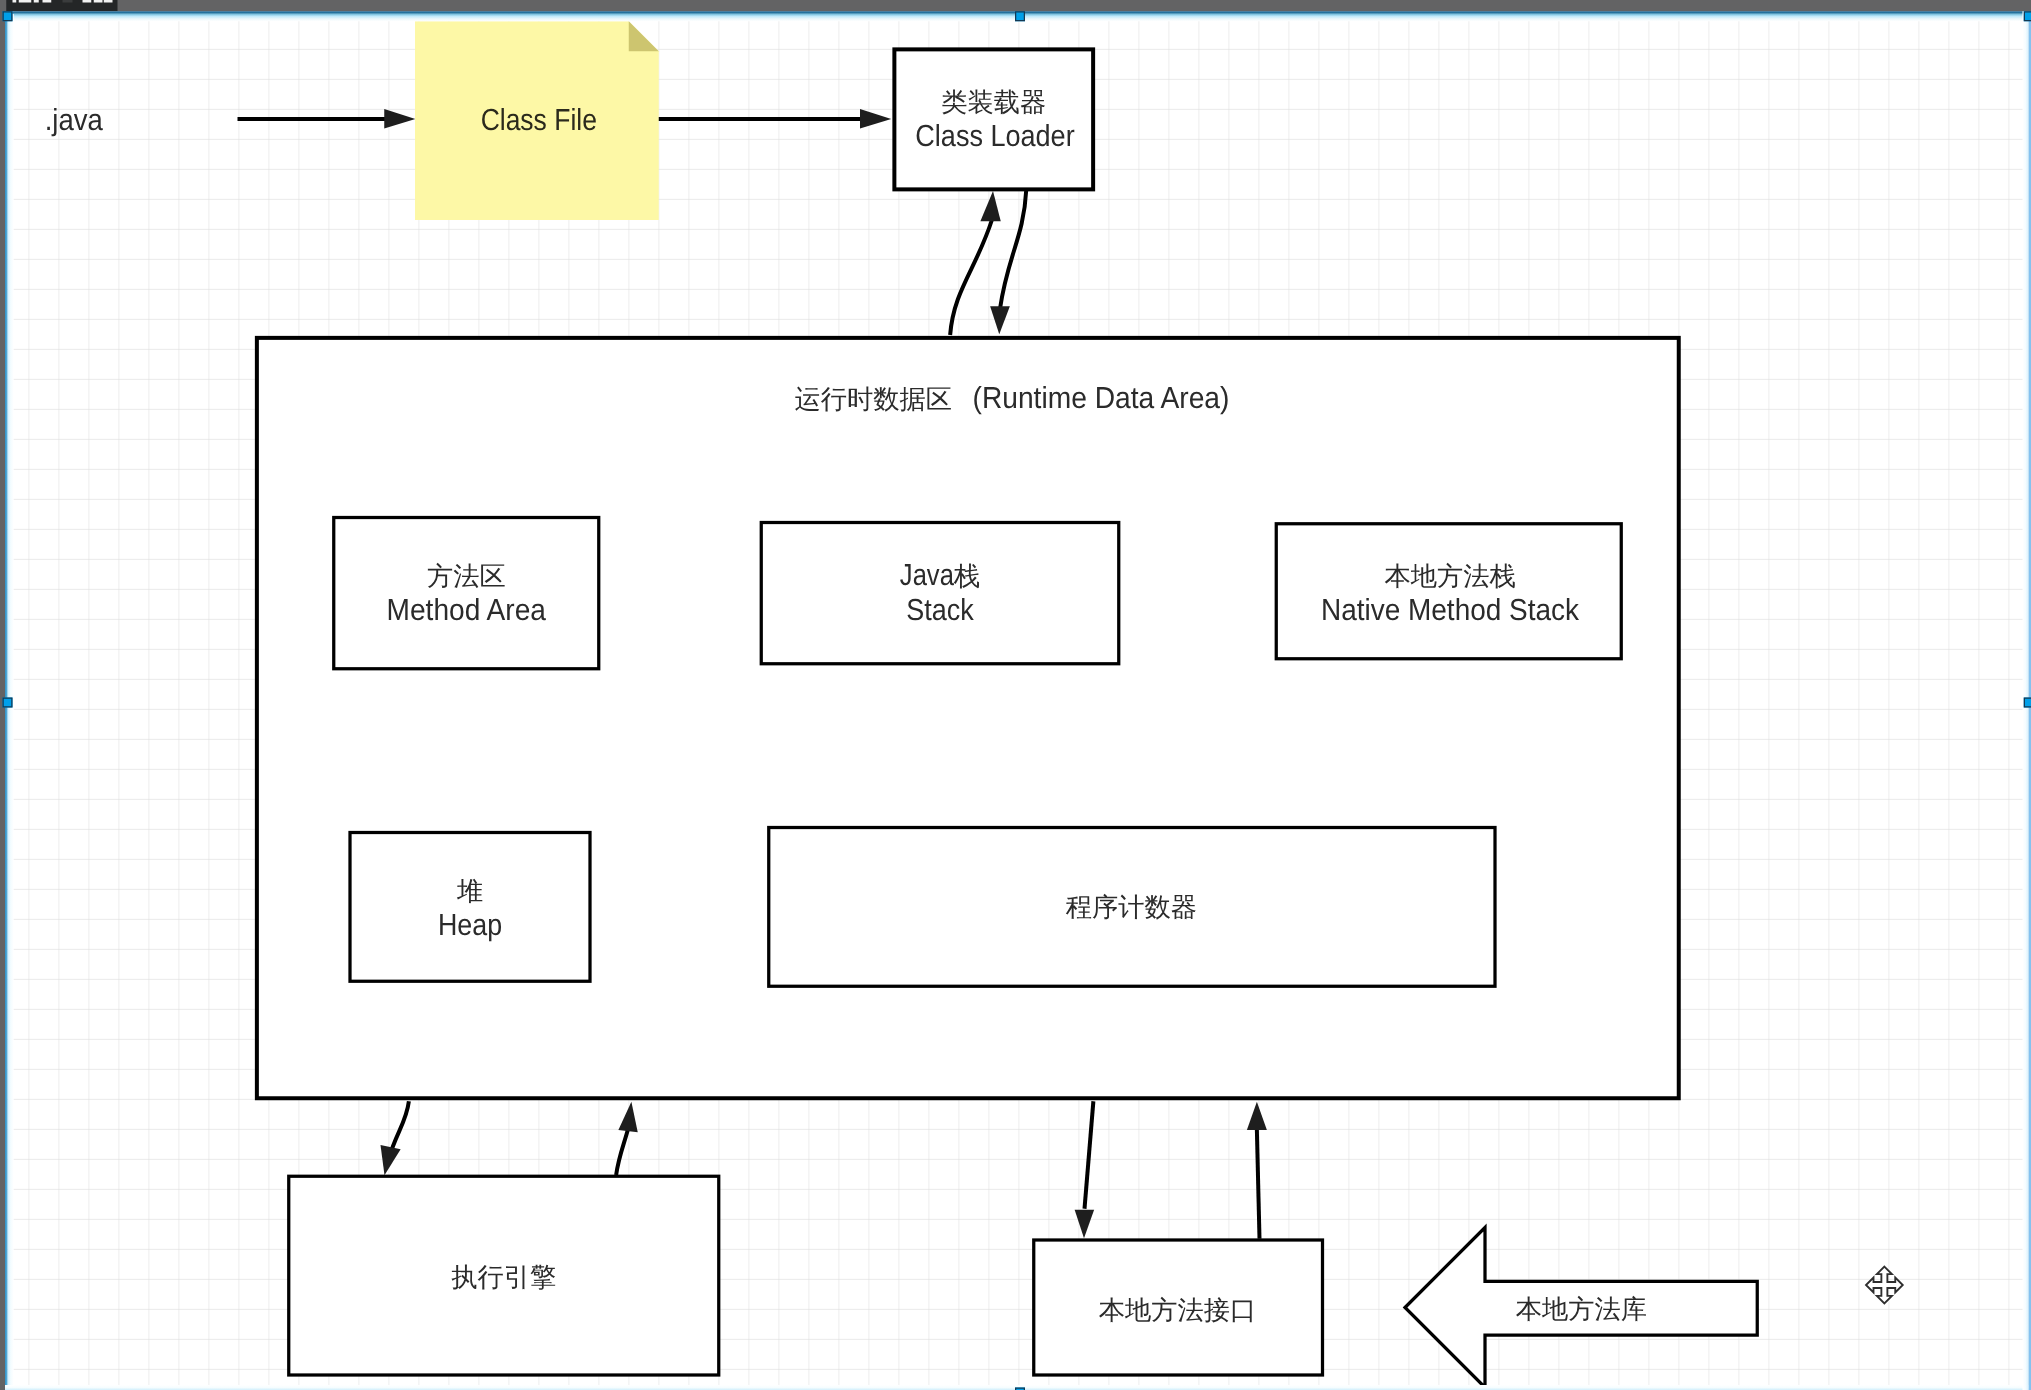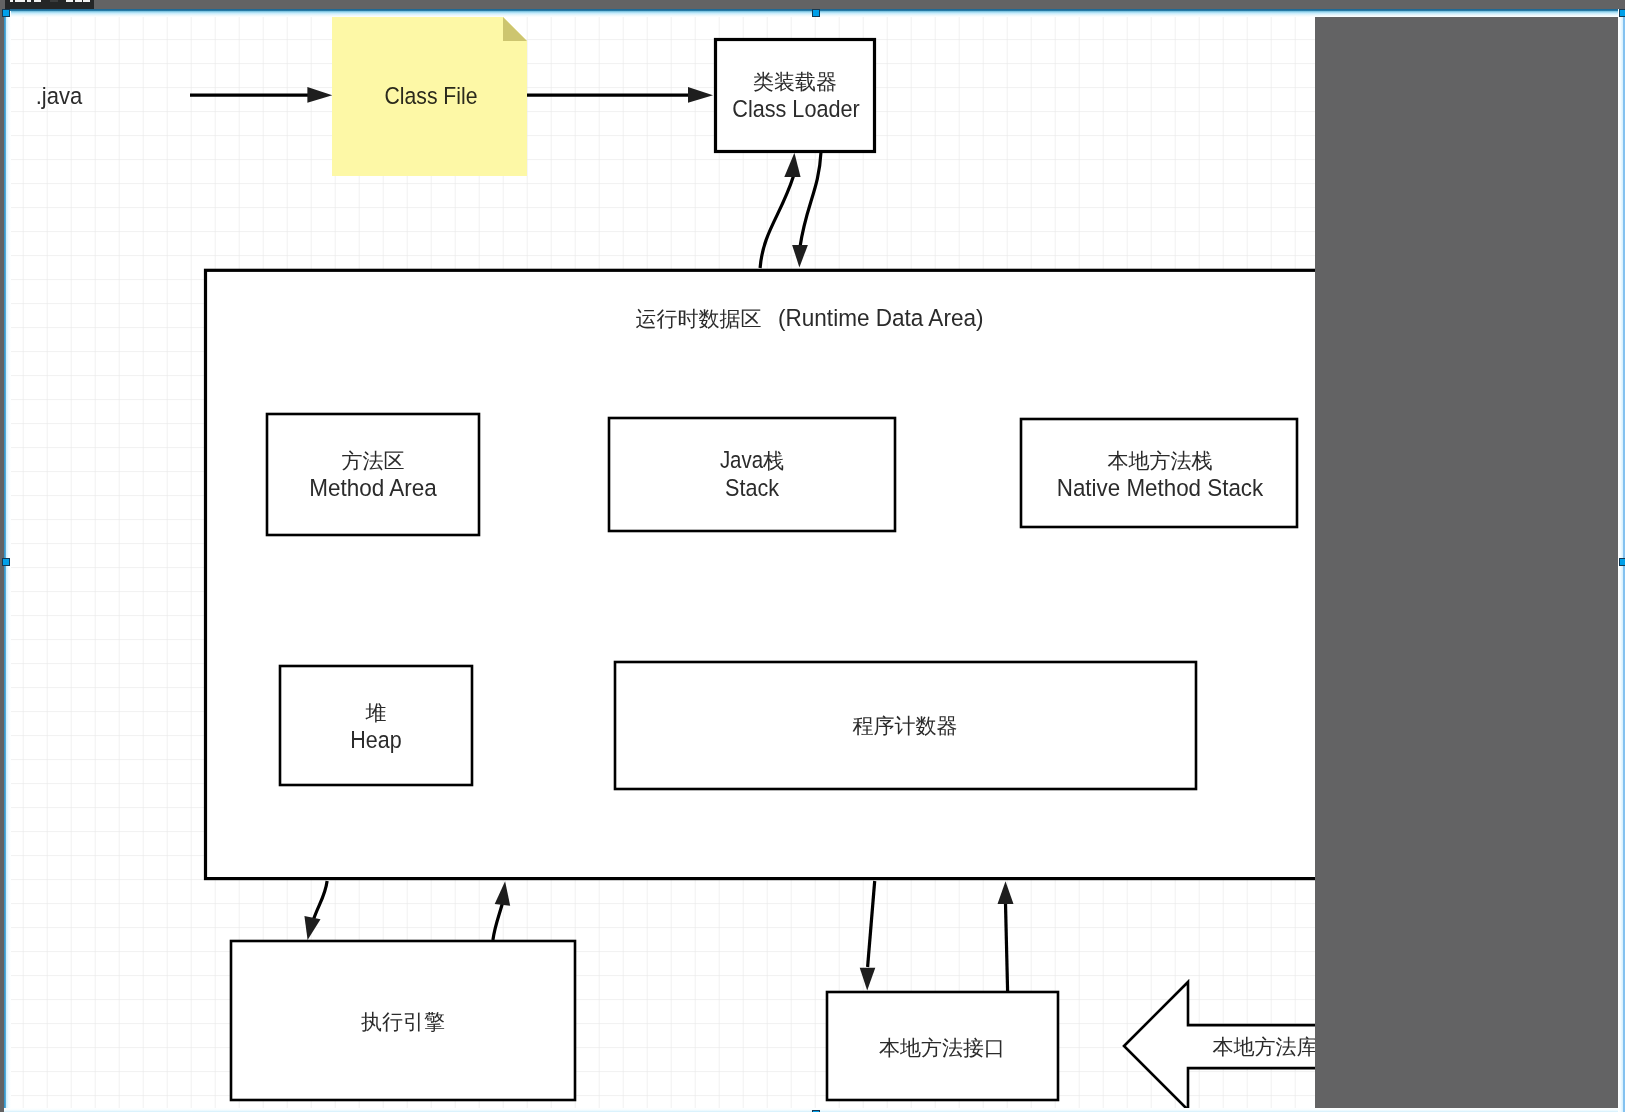--- a/index.html
+++ b/index.html
@@ -5,21 +5,21 @@
 <style>
   html,body{margin:0;padding:0;}
   body{width:1625px;height:1112px;overflow:hidden;background:#636364;
        font-family:"Liberation Sans",sans-serif;
        -webkit-font-smoothing:antialiased;}
   #root{position:absolute;left:0;top:0;width:1625px;height:1112px;}
   .topbar{position:absolute;left:0;top:0;width:1625px;height:9px;background:#636364;}
   .menuchip{position:absolute;left:5px;top:-4px;width:89px;height:13px;background:#242627;}
   .chipglyph{position:absolute;top:4px;height:2px;background:#f2f2f2;}
   .chipglyph.dim{background:#3a3c3d;}
-  .canvas{position:absolute;left:4px;top:9px;width:1311px;height:1103px;background:#fff;overflow:hidden;}
+  .canvas{position:absolute;left:4px;top:9px;width:1619px;height:1103px;background:#fff;overflow:hidden;}
   svg.diagram{position:absolute;left:-4px;top:-9px;width:1625px;height:1112px;overflow:visible;}
   .selbar-top{position:absolute;left:4px;top:9px;width:1619px;height:2px;background:linear-gradient(to bottom,#19608c,#2c83ae);}
   .selglow-top{position:absolute;left:4px;top:11px;width:1619px;height:6px;
      background:linear-gradient(to bottom,#6bb9d8,#bfeafc,#eaf7fb,#ffffff);}
   .selbar-left{position:absolute;left:4px;top:9px;width:2px;height:1103px;background:linear-gradient(to right,#2e8fc4,#62b5de);}
   .selglow-left{position:absolute;left:6px;top:9px;width:5px;height:1103px;
      background:linear-gradient(to right,#cdeefc,#f3fcff,#ffffff);}
   .selglow-bottom{position:absolute;left:4px;top:1108px;width:1619px;height:4px;background:linear-gradient(to top,#d2effc,#f6fdff,#ffffff);}
   .selglow-right{position:absolute;left:1618px;top:9px;width:5px;height:1103px;background:linear-gradient(to left,#d4effd,#f5fcff,#ffffff);}
   .selbar-right{position:absolute;left:1623px;top:9px;width:2px;height:1103px;background:#84c2f0;}

